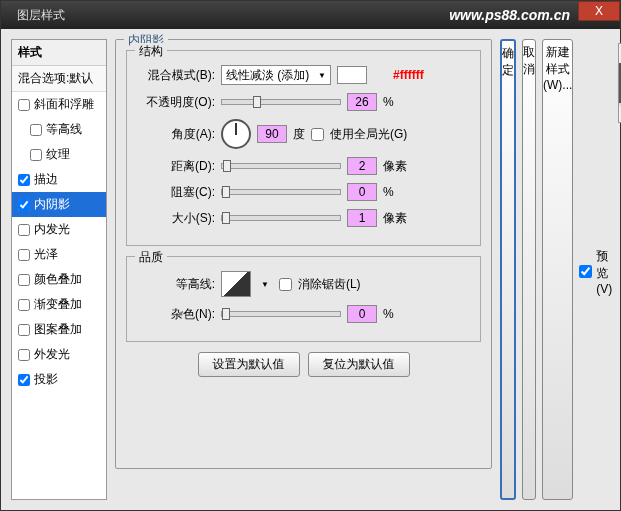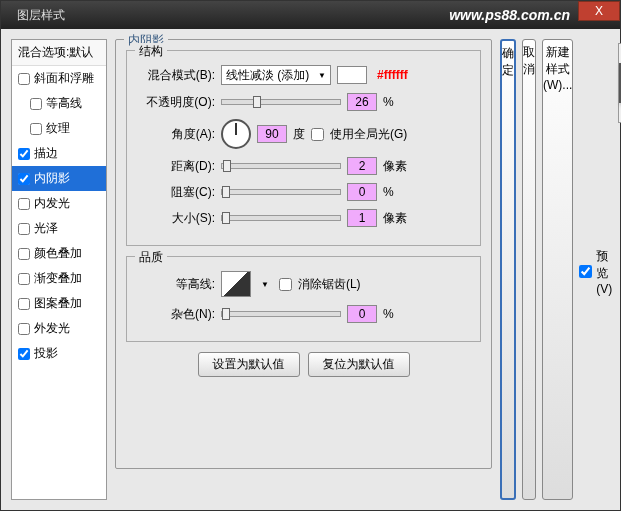--- a/index.html
+++ b/index.html
@@ -20,21 +20,21 @@
 .main-panel{flex:1;position:relative}
 .fieldset{border:1px solid #999;border-radius:2px;padding:10px;position:relative;margin-bottom:8px}
 .fieldset-label{position:absolute;top:-8px;left:8px;background:#e8e8e8;padding:0 4px;color:#35587f}
 .sub-fieldset{border:1px solid #aaa;padding:14px 10px 10px;margin-bottom:10px;position:relative}
 .sub-label{position:absolute;top:-8px;left:8px;background:#e8e8e8;padding:0 4px}
 .row{display:flex;align-items:center;margin-bottom:8px;gap:6px}
 .row-label{width:78px;text-align:right}
 .combo{border:1px solid #888;background:#fff;padding:2px 4px;display:flex;align-items:center;justify-content:space-between;width:110px;height:20px}
 .combo .arrow{font-size:8px}
 .swatch{width:30px;height:18px;border:1px solid #888;background:#fff}
-.hex{color:#ff0000;font-weight:bold;margin-left:4px}
+.hex{color:#ff0000;font-weight:bold;margin-left:20px}
 .slider{width:120px;height:6px;background:#ddd;border:1px solid #999;position:relative}
 .slider .thumb{position:absolute;top:-4px;width:8px;height:12px;background:#eee;border:1px solid #666;left:20px}
 .numbox{width:30px;height:18px;border:1px solid #888;background:#f0abfc;text-align:center;line-height:16px}
 .angle-dial{width:30px;height:30px;border:2px solid #555;border-radius:50%;background:#fff;position:relative}
 .angle-dial::after{content:"";position:absolute;width:2px;height:12px;background:#333;left:50%;top:2px;transform:translateX(-50%)}
 .contour{width:30px;height:26px;border:1px solid #888;background:linear-gradient(135deg,#fff 49%,#333 50%);display:inline-block}
 .contour-arrow{font-size:8px;margin:0 4px}
 .btn-row{display:flex;gap:8px;justify-content:center;margin-top:2px}
 .dlg-btn{border:1px solid #888;background:linear-gradient(#fff,#ddd);padding:3px 14px;border-radius:3px;cursor:pointer}
 .right-panel{width:110px;display:flex;gap:6px}
@@ -49,20 +49,21 @@
 
 <div class="window">
   <div class="titlebar">
     <span class="title">图层样式</span>
     <span class="url">www.ps88.com.cn</span>
     <div class="close">X</div>
   </div>
   <div class="content">
 
     <div class="styles-panel">
+      <div class="styles-header">样式</div>
       <div class="styles-blend">混合选项:默认</div>
       <div id="style-items">
           <div class="style-item">
             <input type="checkbox" style="">
             <span>斜面和浮雕</span>
           </div>
           <div class="style-item indent">
             <input type="checkbox" style="">
             <span>等高线</span>
           </div>

